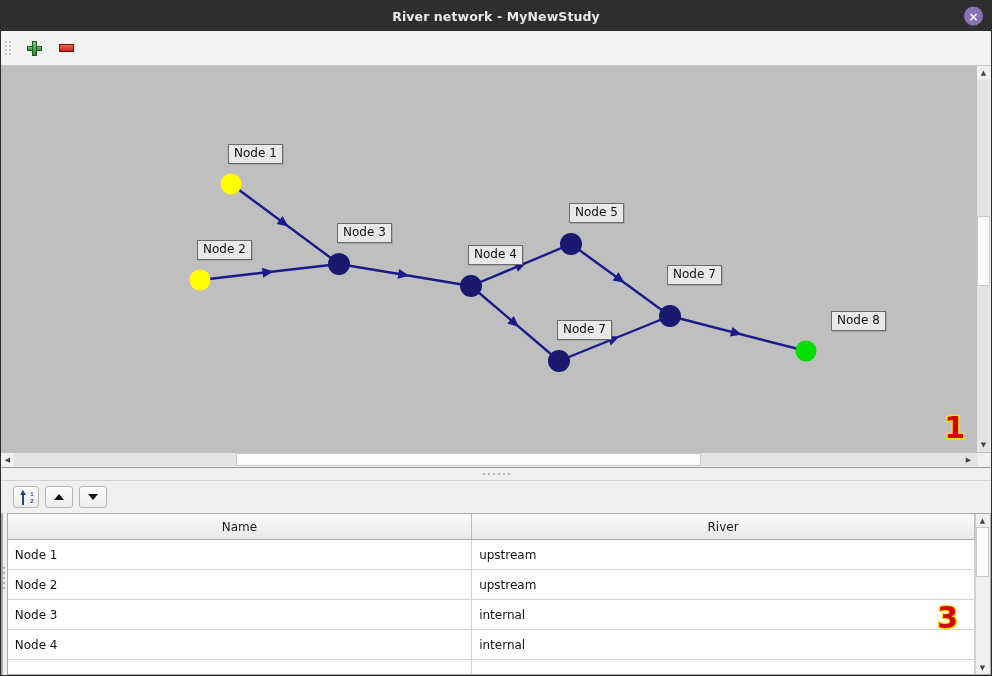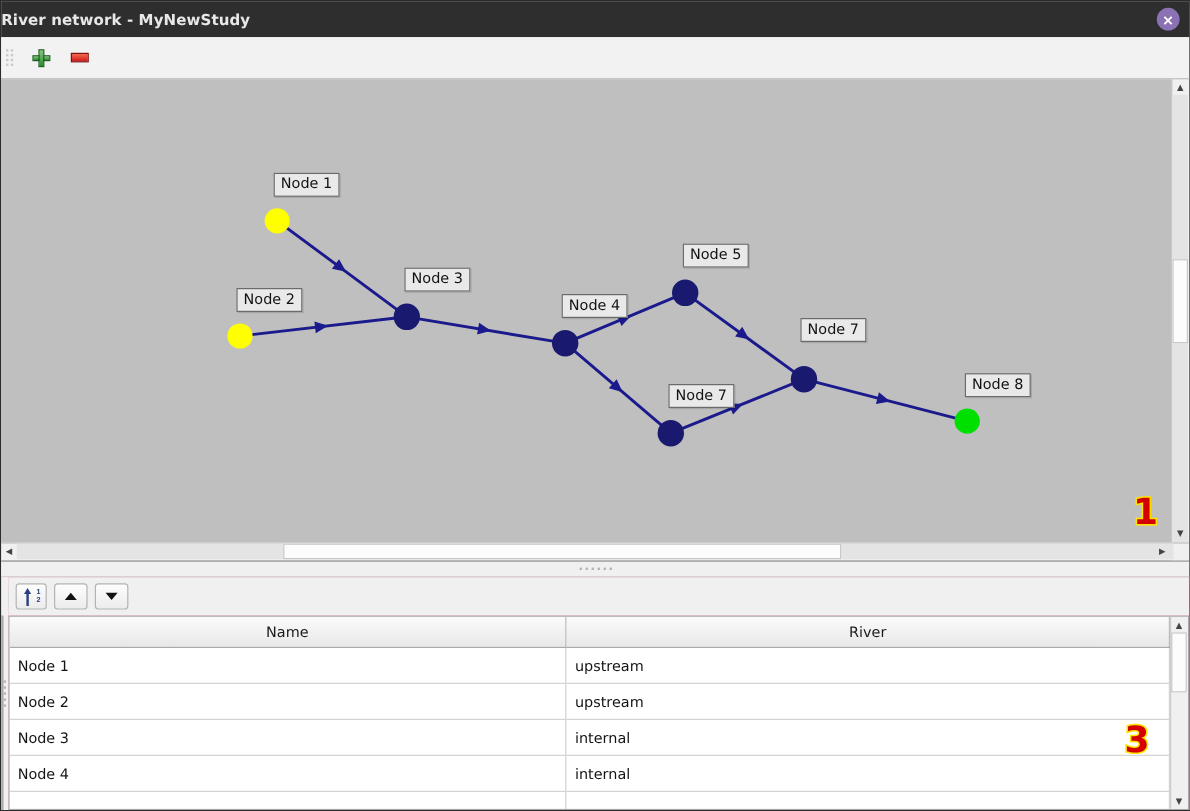--- a/index.html
+++ b/index.html
@@ -18,20 +18,21 @@
     display: flex;
     flex-direction: column;
   }
   
   .titlebar {
     height: 30px;
     background: #2e2e2e;
     color: #e8e8e8;
     display: flex;
     align-items: center;
+    justify-content: center;
     position: relative;
     flex: 0 0 auto;
     font-size: 12.5px;
     font-weight: bold;
     letter-spacing: .1px;
   }
   .titlebar .title-text { pointer-events: none; }
   .close-btn {
     position: absolute;
     right: 8px; top: 50%;
@@ -360,21 +361,21 @@
         <circle cx="805" cy="285" r="10.5" fill="#00e000"></circle>
       </svg>
     <div id="node-labels">
         <div class="node-label" style="left: 227px; top: 78px;">Node 1</div>
         <div class="node-label" style="left: 196px; top: 174px;">Node 2</div>
         <div class="node-label" style="left: 336px; top: 157px;">Node 3</div>
         <div class="node-label" style="left: 467px; top: 179px;">Node 4</div>
         <div class="node-label" style="left: 568px; top: 137px;">Node 5</div>
         <div class="node-label" style="left: 556px; top: 254px;">Node 7</div>
         <div class="node-label" style="left: 666px; top: 199px;">Node 7</div>
-        <div class="node-label" style="left: 803px; top: 245px;">Node 8</div>
+        <div class="node-label" style="left: 830px; top: 245px;">Node 8</div>
       </div>
     <div class="marker" style="right:26px; bottom:22px;">1</div>
 
     <div class="vscroll">
       <div class="sb-track" style="left:0; top:13px; bottom:13px; width:13px;"></div>
       <div class="sb-arrow" style="left:0; top:0;">▲</div>
       <div class="sb-thumb" style="left:0; top:150px; width:13px; height:70px;"></div>
       <div class="sb-arrow" style="left:0; bottom:16px;">▼</div>
     </div>
 

